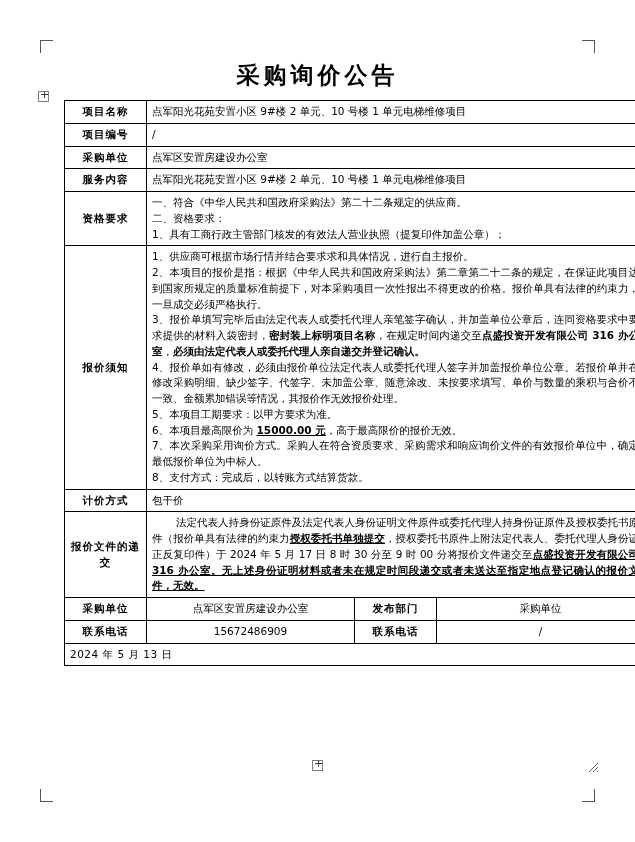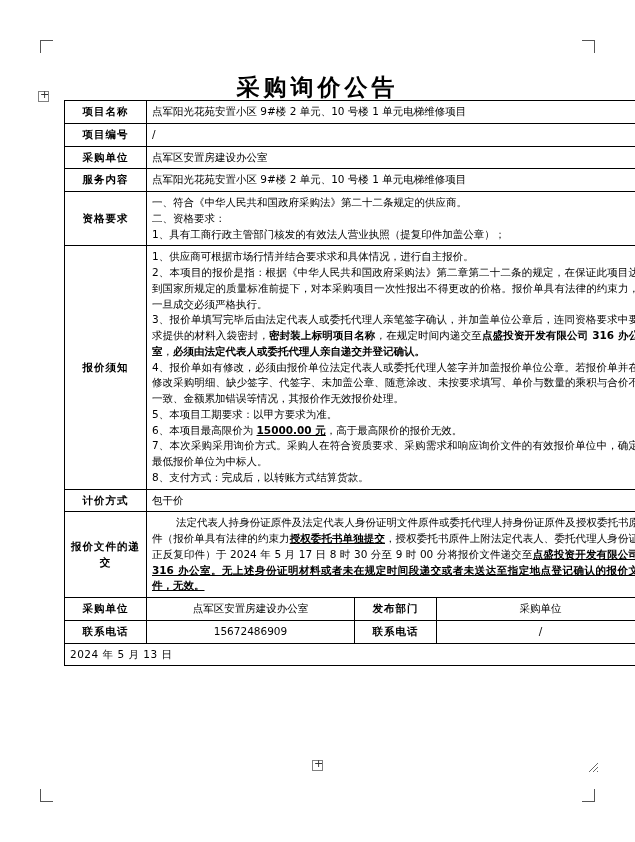--- a/index.html
+++ b/index.html
@@ -51,21 +51,21 @@
   }
   .handle.h-left { left: 38px; top: 91px; }
   .handle.h-bottom { left: 312px; bottom: 71px; }
   .handle.h-corner { right: 36px; bottom: 69px; border: none; }
   .handle.h-corner:after { content: ""; }
   .handle.h-corner svg { display: block; }
 
   .title {
     position: absolute;
     left: 0; right: 0;
-    top: 72px;
+    top: 60px;
     text-align: center;
     font-family: "DejaVu Serif", "Liberation Serif", serif;
     font-size: 23px;
     font-weight: bold;
     letter-spacing: 4px;
   }
 
   table.doc {
     position: absolute;
     left: 28px;

